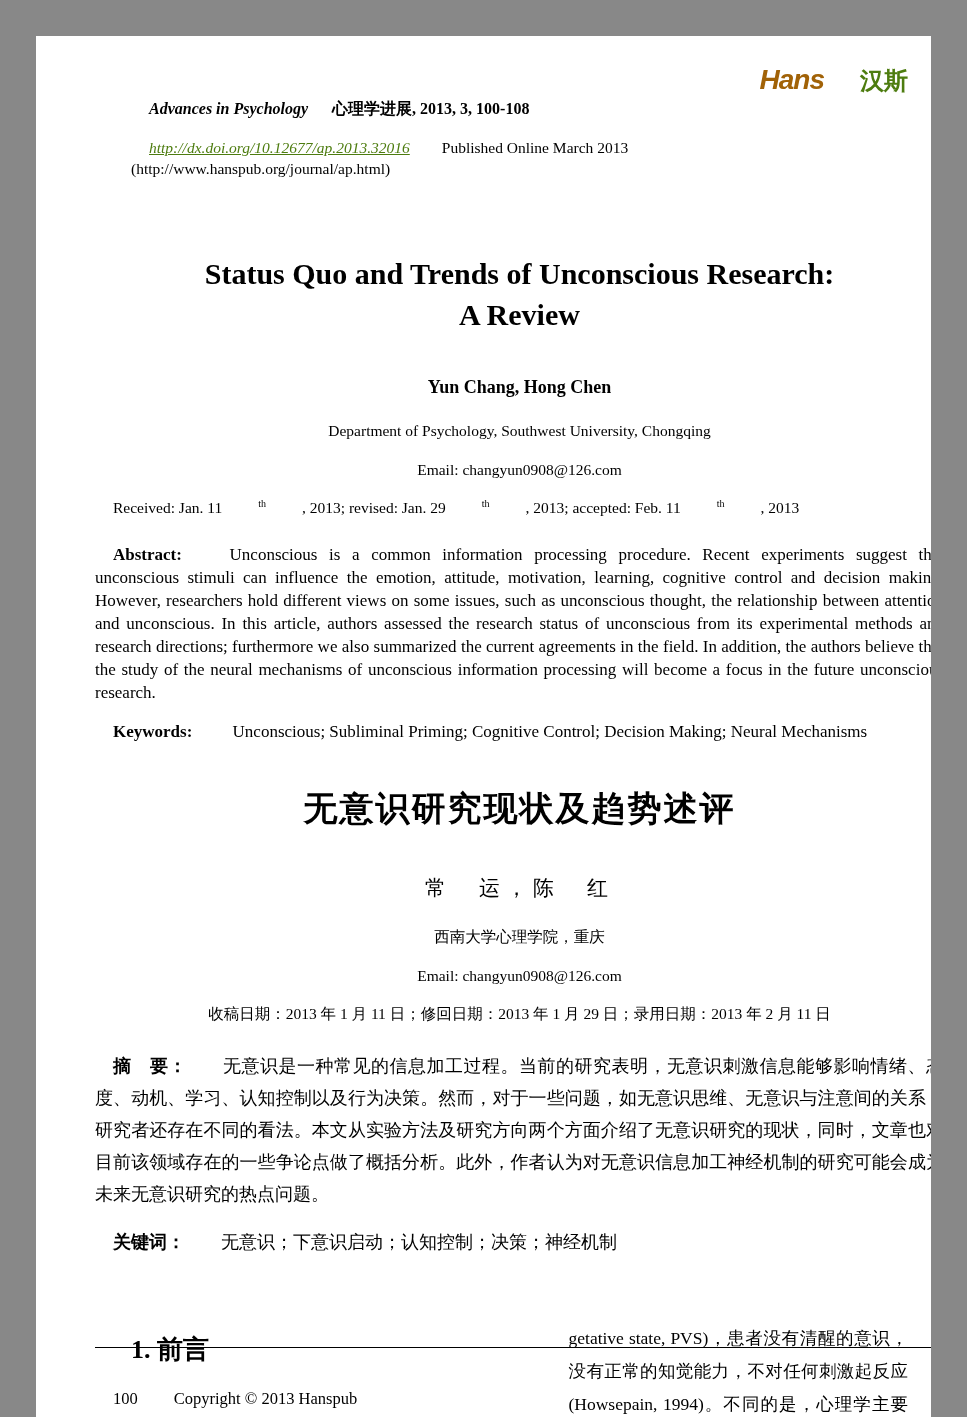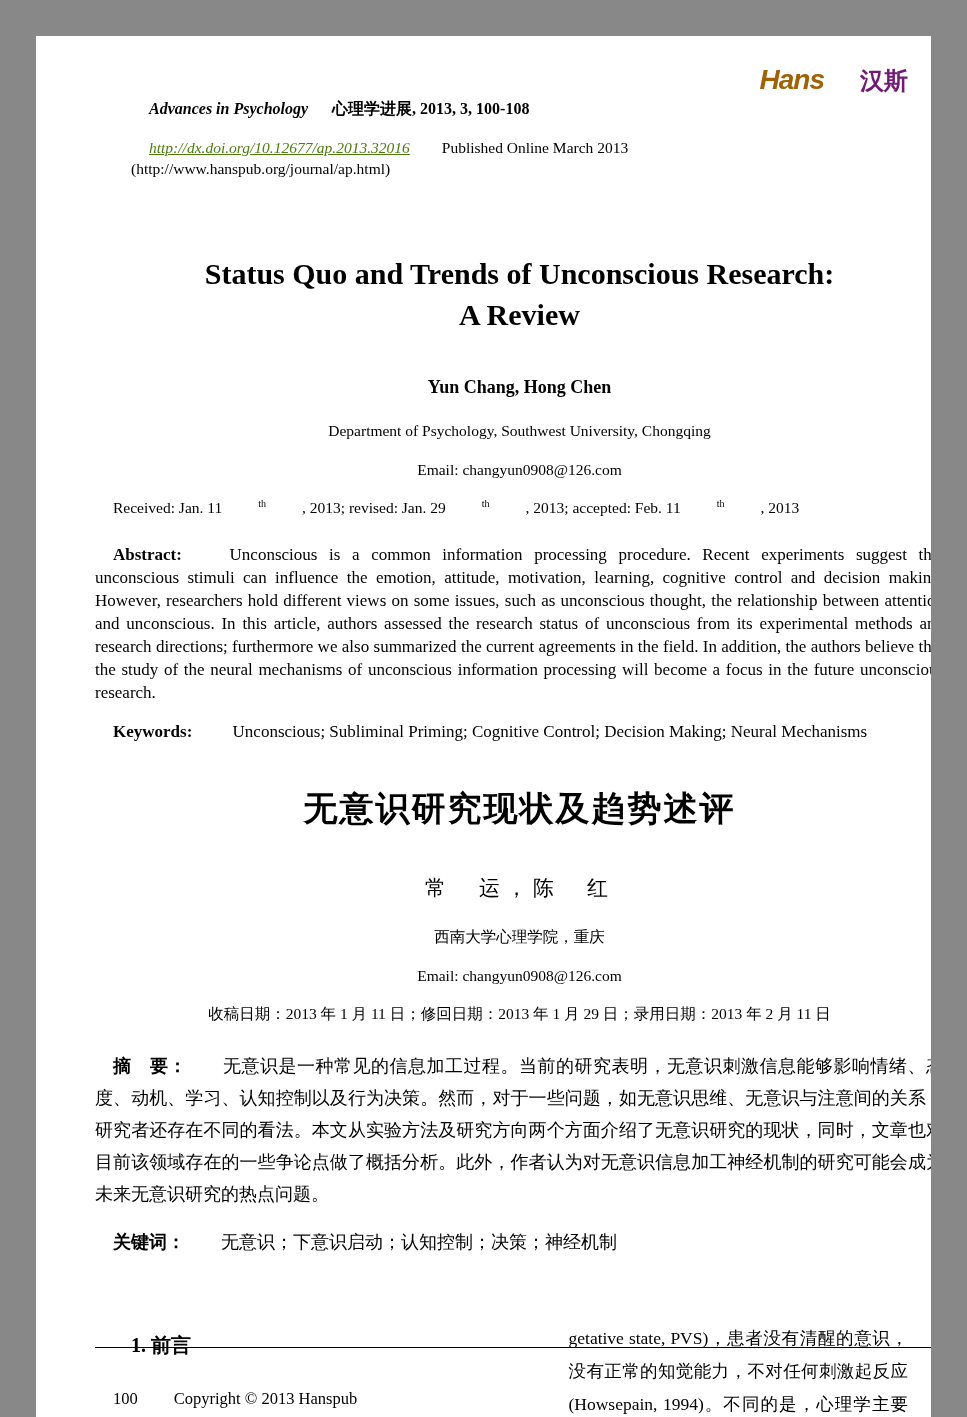--- a/index.html
+++ b/index.html
@@ -19,21 +19,21 @@
   
   .page-header { display: flex; justify-content: space-between; align-items: flex-start; }
   .journal-line { font-size: 16px; font-weight: bold; line-height: 21px; }
   .journal-title { font-style: italic; }
   .journal-issue { margin-left: 6px; }
   .doi-line { font-size: 15.5px; line-height: 21px; }
   .doi-link { color: #4d7c0f; text-decoration: underline; font-style: italic; }
   .published-info { margin-left: 14px; text-align: right; }
   .hans-logo { white-space: nowrap; margin-top: 2px; font-family: "Liberation Sans", sans-serif; }
   .logo-en { color: #a16207; font-weight: bold; font-style: italic; font-size: 28px; letter-spacing: -1px; }
-  .logo-cn { color: #701a75; font-weight: bold; font-size: 24px; }
+  .logo-cn { color: #4d7c0f; font-weight: bold; font-size: 24px; }
 
   
   .article-title {
     margin-top: 38px;
     text-align: center;
     font-size: 30px;
     font-weight: bold;
     line-height: 41px;
   }
   .authors {
@@ -77,21 +77,21 @@
     margin-top: 25px;
     font-size: 18px;
     line-height: 32px;
     text-align: justify;
   }
   .cn-keywords { margin-top: 20px; font-size: 18px; }
 
   
   .columns { margin-top: 42px; display: flex; gap: 26px; }
   .col { flex: 1 1 0; min-width: 0; }
-  .section-heading { font-size: 20px; font-weight: bold; }
+  .section-heading { font-size: 26px; font-weight: bold; }
   .body-par {
     font-size: 17.5px;
     line-height: 33px;
     text-align: justify;
   }
   .body-par.indent { text-indent: 2em; margin-top: 12px; }
   .col-right .body-par { margin-top: 8px; }
 
   
   .page-footer {

